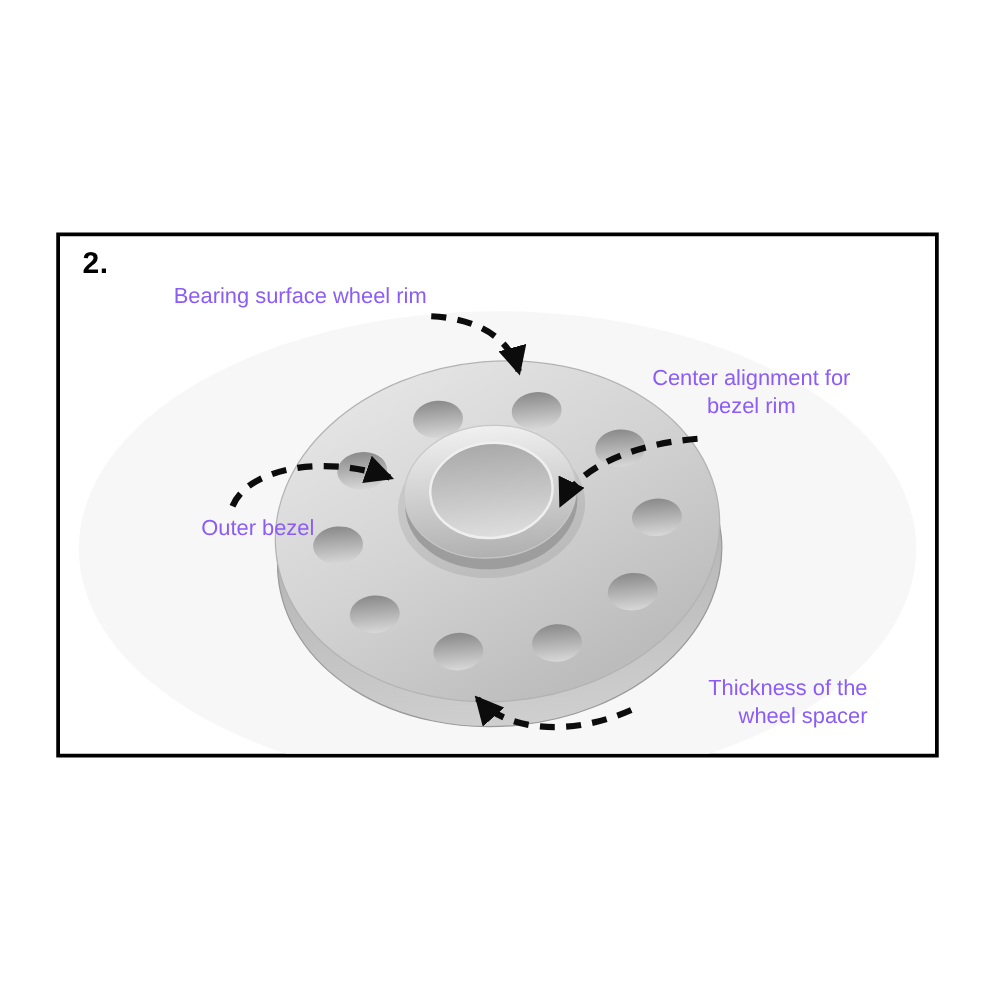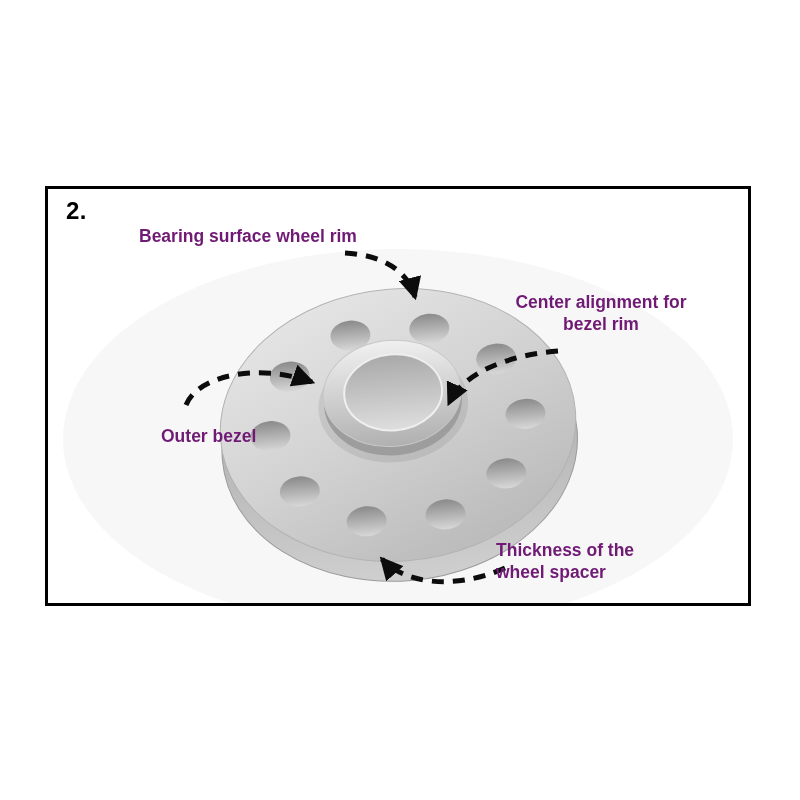--- a/index.html
+++ b/index.html
@@ -40,45 +40,44 @@
     top: 8px;
     font-size: 24px;
     font-weight: bold;
     color: #000000;
     letter-spacing: 0.5px;
   }
   .label {
     position: absolute;
     font-size: 17.5px;
     line-height: 1.28;
-    color: #701a75;
-    font-weight: bold;
+    color: #8b5cf6;
   }
   .label-bearing {
     left: 91px;
     top: 36px;
     white-space: nowrap;
   }
   .label-center {
     left: 453px;
     top: 102px;
     width: 200px;
     text-align: center;
   }
   .label-bezel {
     left: 113px;
-    top: 236px;
+    top: 222px;
     white-space: nowrap;
     text-align: center;
   }
   .label-thickness {
-    left: 448px;
+    left: 476px;
     top: 350px;
     width: 170px;
-    text-align: left;
+    text-align: right;
   }
 </style>
 </head>
 <body>
 
 <div class="canvas">
   <div class="frame">
 
     <svg class="illustration" viewBox="0 0 700 414" aria-hidden="true">
       <defs>

